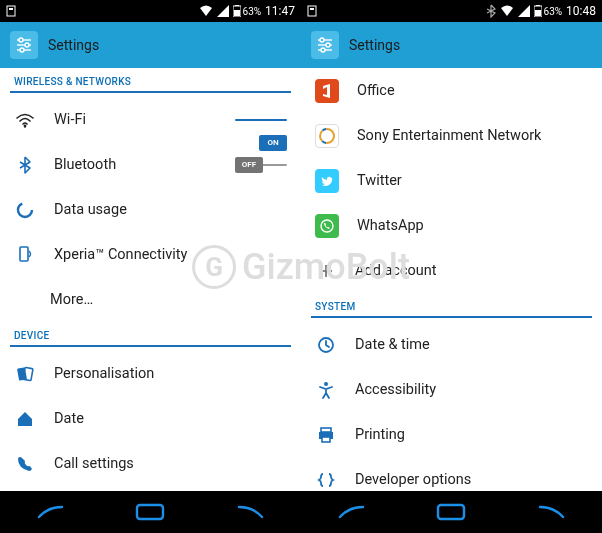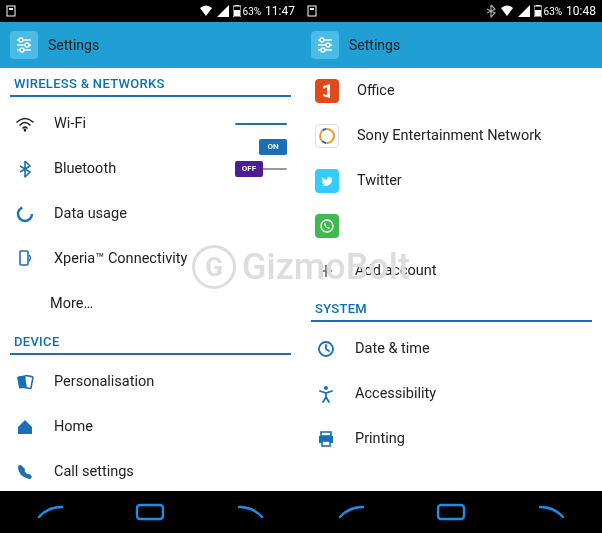--- a/index.html
+++ b/index.html
@@ -12,34 +12,34 @@
 .sb-left, .sb-right { display: flex; align-items: center; gap: 4px; }
 .sb-icon { display: inline-flex; align-items: center; justify-content: center; }
 .sb-batt { display: flex; align-items: center; gap: 2px; font-size: 10px; }
 .sb-time { font-size: 12px; }
 
 .appbar { height: 46px; background: #1F9FD4; display: flex; align-items: center; padding: 0 10px; gap: 10px; }
 .appbar .app-icon { width: 28px; height: 28px; background: #4BBBE8; border-radius: 4px; display: flex; align-items: center; justify-content: center; }
 .appbar .title { color: #1d1d1d; font-size: 14px; font-weight: 400; }
 
 .content { flex: 1; background: #fff; overflow: hidden; }
-.section-header { color: #0B6FB8; font-size: 13px; font-weight: 500; padding: 8px 14px 4px; letter-spacing: 0.3px; }
+.section-header { color: #0B6FB8; font-size: 10px; font-weight: 500; padding: 8px 14px 4px; letter-spacing: 0.3px; }
 .section-divider { height: 2px; background: #1B6FB8; margin: 0 10px 4px; }
 
 .row { display: flex; align-items: center; height: 45px; padding: 12px 14px; gap: 18px; }
 .row .icon { width: 22px; height: 22px; display: flex; align-items: center; justify-content: center; flex-shrink: 0; }
 .row .label { font-size: 14.5px; color: #222; flex: 1; }
 .row.inset { padding-left: 50px; }
 
 .toggle { width: 52px; height: 20px; position: relative; display: flex; align-items: center; }
 .toggle .track { width: 100%; height: 2px; background: #999; border-radius: 1px; }
 .toggle .thumb { position: absolute; width: 28px; height: 16px; border-radius: 2px; font-size: 8px; color: #fff; display: flex; align-items: center; justify-content: center; font-weight: 600; top: 2px; }
 .toggle.on .thumb { right: 0; background: #1B6FB8; margin-top: 23px; }
 .toggle.on .track { background: #1B6FB8; }
-.toggle.off .thumb { left: 0; background: #4c1d95; }
+.toggle.off .thumb { left: 0; background: #737373; }
 
 .navbar { height: 42px; background: #000; display: flex; align-items: center; justify-content: space-around; }
 .nav-btn { width: 60px; height: 26px; display: flex; align-items: center; justify-content: center; }
 
 .app-logo { width: 24px; height: 24px; border-radius: 4px; display: flex; align-items: center; justify-content: center; font-size: 13px; font-weight: 700; color: #fff; flex-shrink: 0; }
 
 .watermark { position: absolute; top: 50%; left: 50%; transform: translate(-50%, -50%); color: #ddd; font-size: 36px; font-weight: 500; pointer-events: none; display: flex; align-items: center; gap: 6px; z-index: 5; }
 .watermark .g-logo { width: 44px; height: 44px; border: 3px solid #ddd; border-radius: 50%; display: flex; align-items: center; justify-content: center; font-size: 26px; font-weight: 700; }
 </style>
 </head>
@@ -162,21 +162,21 @@
           </span>
       <span class="label">Personalisation</span>
     </div>
 
     <div class="row">
       <span class="icon">
             <svg width="20" height="20" viewBox="0 0 20 20">
               <path d="M3 10 L10 3 L17 10 L17 17 L3 17 Z" fill="#1B6FB8"></path>
             </svg>
           </span>
-      <span class="label">Home</span>
+      <span class="label">Date</span>
     </div>
 
     <div class="row">
       <span class="icon">
             <svg width="20" height="20" viewBox="0 0 20 20">
               <path d="M5 3 Q3 3 3 5 Q3 14 14 17 Q16 17 17 15 L15 12 Q13 13 11 11 Q9 9 10 7 L7 4 Q6 3 5 3" fill="#1B6FB8"></path>
             </svg>
           </span>
       <span class="label">Call settings</span>
     </div>
@@ -290,20 +290,21 @@
       <span class="label">Twitter</span>
     </div>
 
     <div class="row">
       <span class="app-logo" style="background:#3EBB4C">
             <svg width="16" height="16" viewBox="0 0 16 16">
               <circle cx="8" cy="8" r="6" fill="none" stroke="#fff" stroke-width="1.4"></circle>
               <path d="M5 5 Q5 9 10 11 L11 10 L9 9 Q8 10 7 8 Q6 7 7 6 L6 5 Z" fill="#fff"></path>
             </svg>
           </span>
+      <span class="label">WhatsApp</span>
     </div>
 
     <div class="row">
       <span class="icon">
             <svg width="18" height="18" viewBox="0 0 18 18">
               <line x1="9" y1="3" x2="9" y2="15" stroke="#777" stroke-width="1.8"></line>
               <line x1="3" y1="9" x2="15" y2="9" stroke="#777" stroke-width="1.8"></line>
             </svg>
           </span>
       <span class="label">Add account</span>
@@ -336,20 +337,28 @@
       <span class="icon">
             <svg width="20" height="20" viewBox="0 0 20 20">
               <rect x="5" y="3" width="10" height="4" fill="none" stroke="#1B6FB8" stroke-width="1.6"></rect>
               <rect x="3" y="7" width="14" height="7" fill="#1B6FB8"></rect>
               <rect x="6" y="12" width="8" height="5" fill="#fff" stroke="#1B6FB8" stroke-width="1.6"></rect>
             </svg>
           </span>
       <span class="label">Printing</span>
     </div>
 
+    <div class="row">
+      <span class="icon">
+            <svg width="20" height="20" viewBox="0 0 20 20">
+              <path d="M7 4 Q5 4 5 7 Q5 9 3 10 Q5 11 5 13 Q5 16 7 16 M13 4 Q15 4 15 7 Q15 9 17 10 Q15 11 15 13 Q15 16 13 16" fill="none" stroke="#1B6FB8" stroke-width="1.8"></path>
+            </svg>
+          </span>
+      <span class="label">Developer options</span>
+    </div>
 
   </div>
 
   <div class="navbar">
     <div class="nav-btn">
           <svg width="28" height="16" viewBox="0 0 28 16">
             <path d="M26 3 Q12 3 3 13" fill="none" stroke="#1B8FE8" stroke-width="2.4" stroke-linecap="round"></path>
           </svg>
         </div>
     <div class="nav-btn">

